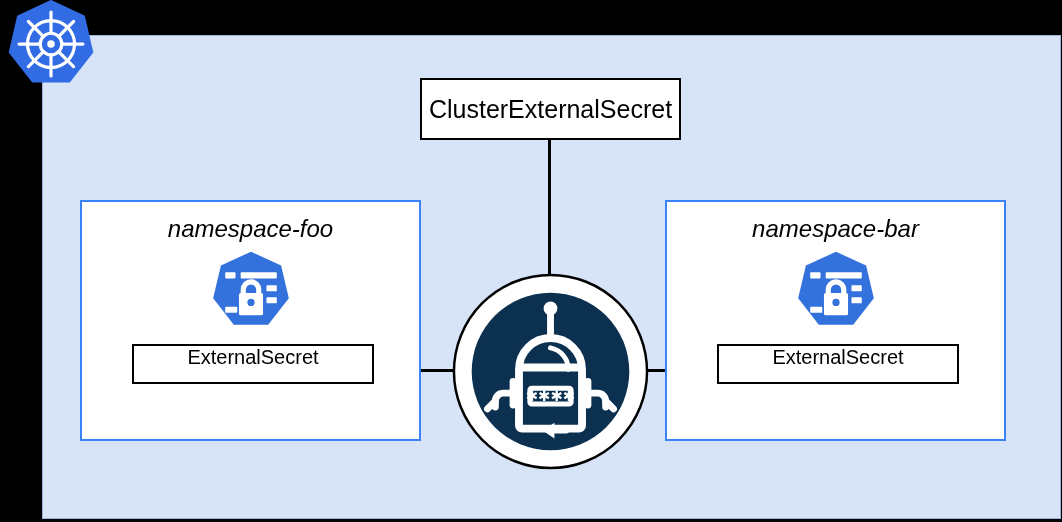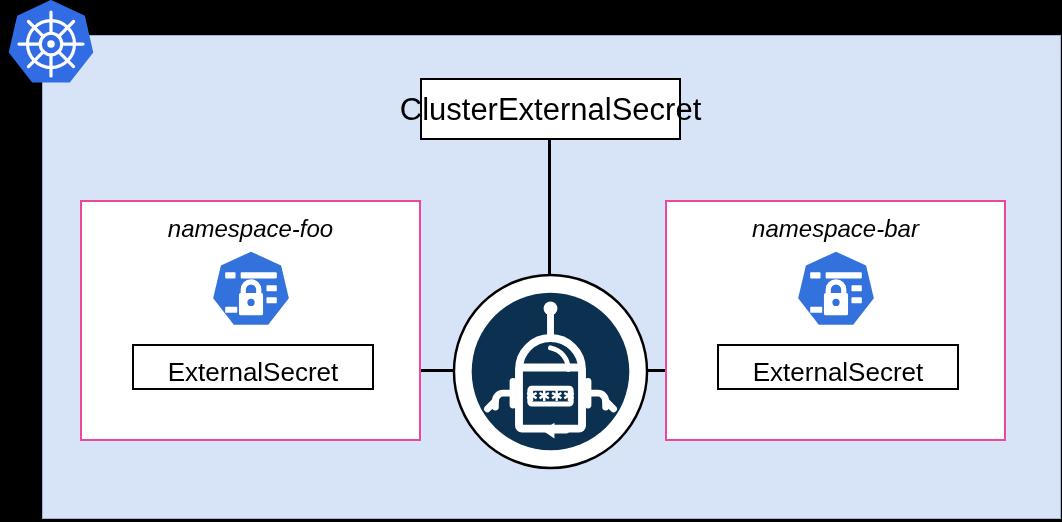--- a/index.html
+++ b/index.html
@@ -33,34 +33,34 @@
   
   .node-box {
     position: absolute;
     background: #ffffff;
     border: 2px solid #000000;
     box-sizing: border-box;
     display: flex;
     align-items: center;
     justify-content: center;
     color: #000000;
-    font-size: 31px;
+    font-size: 25px;
     line-height: 1;
     white-space: nowrap;
   }
   #cluster-external-secret-box {
     left: 420px;
     top: 78px;
     width: 261px;
     height: 62px;
   }
   .namespace-box {
     position: absolute;
     background: #ffffff;
-    border: 2px solid #ec4899;
+    border: 2px solid #3b82f6;
     box-sizing: border-box;
   }
   #namespace-foo-box {
     left: 80px;
     top: 200px;
     width: 341px;
     height: 241px;
   }
   #namespace-bar-box {
     left: 665px;
@@ -85,28 +85,28 @@
     left: 50%;
     transform: translateX(-50%);
     width: 86px;
     height: 86px;
   }
   .external-secret-box {
     position: absolute;
     left: 50px;
     top: 142px;
     width: 242px;
-    height: 46px;
+    height: 40px;
     background: #ffffff;
     border: 2px solid #000000;
     box-sizing: border-box;
     display: flex;
-    align-items: flex-end;
+    align-items: flex-start;
     justify-content: center;
-    font-size: 26px;
+    font-size: 20px;
     color: #000000;
     white-space: nowrap;
   }
   
   #eso-logo {
     position: absolute;
     left: 452px;
     top: 273px;
     width: 197px;
     height: 197px;

